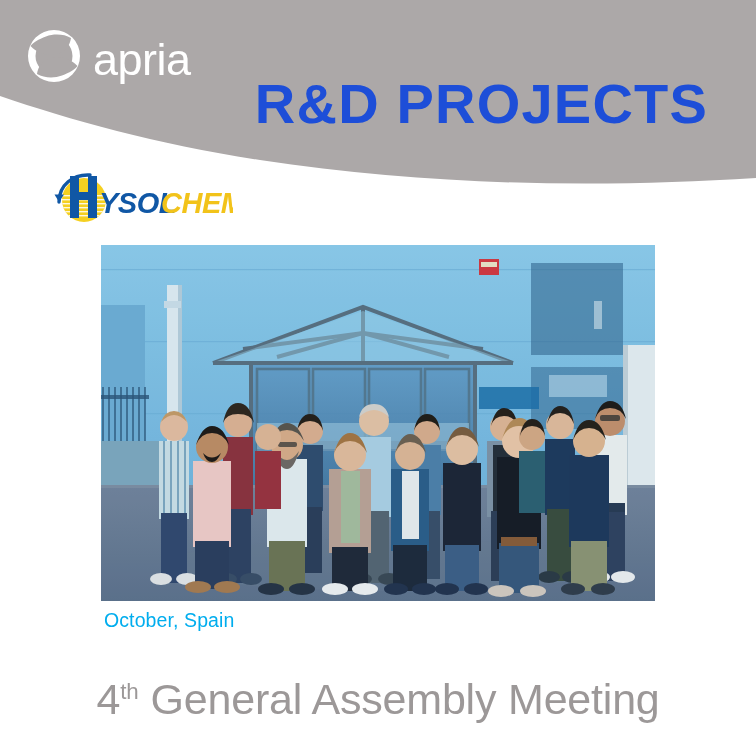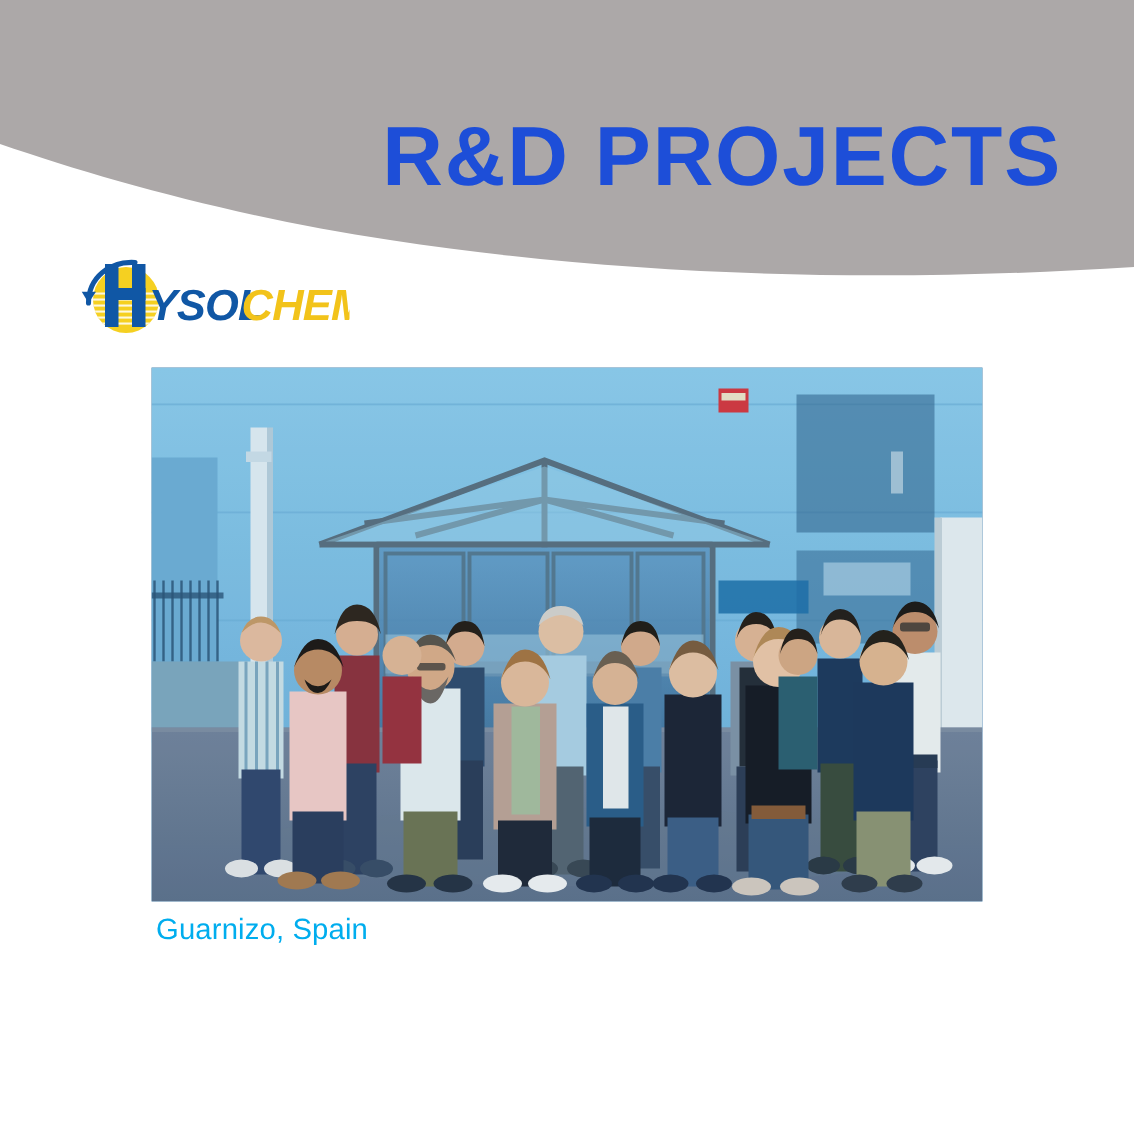--- a/index.html
+++ b/index.html
@@ -156,20 +156,33 @@
 <body>
 
 <div id="poster">
 
   <div class="header-band">
     <svg viewBox="0 0 756 200" xmlns="http://www.w3.org/2000/svg" aria-hidden="true">
       <path d="M0,0 L756,0 L756,178 C600,188 430,186 260,160 C160,145 70,120 0,96 Z" fill="#ACA8A8"></path>
     </svg>
   </div>
 
+  <div class="apria-logo">
+    <span class="apria-mark">
+      <svg viewBox="0 0 56 56" xmlns="http://www.w3.org/2000/svg" aria-hidden="true">
+        <path d="M28,2 A26,26 0 1,0 28,54 A26,26 0 1,0 28,2 Z
+                 M28,9.5 A18.5,18.5 0 1,1 28,46.5 A18.5,18.5 0 1,1 28,9.5 Z" fill="#ffffff" fill-rule="evenodd"></path>
+        <path d="M4.5,18 C12,26 24,29 34,25 C40,22.6 44,17 45,10
+                 C38,6 28,5.5 20,8.5 C12.5,11.3 7,14.5 4.5,18 Z" fill="#ACA8A8"></path>
+        <path d="M51.5,38 C44,30 32,27 22,31 C16,33.4 12,39 11,46
+                 C18,50 28,50.5 36,47.5 C43.5,44.7 49,41.5 51.5,38 Z" fill="#ACA8A8"></path>
+      </svg>
+    </span>
+    <span class="apria-word">apria</span>
+  </div>
 
   <div class="rd-title">R&amp;D PROJECTS</div>
 
   <div class="hysolchem-logo">
     <svg viewBox="0 0 185 60" xmlns="http://www.w3.org/2000/svg" aria-hidden="true">
 
       <defs>
         <clipPath id="sunclip">
           <circle cx="36" cy="34" r="22"></circle>
         </clipPath>
@@ -420,17 +433,20 @@
         <rect x="418" y="206" width="26" height="62" fill="#2C5E6E"></rect>
         <circle cx="431" cy="192" r="13" fill="#D9A982"></circle>
         <path d="M419,191 q3,-17 12,-17 q11,0 13,17 q-3,-10 -13,-10 q-9,0 -12,10 Z" fill="#241A12"></path>
       </g>
 
       <rect x="0" y="0" width="554" height="356" fill="#2F6FA0" opacity="0.07"></rect>
     </svg>
   </div>
 
   <div class="caption">
-    <span class="line">Guarnizo, Spain</span>
-  </div>
-
+    <span class="line">October, Spain</span>
+  </div>
+
+  <div class="footer-title">
+    <span>4</span><sup>th</sup><span> General Assembly Meeting</span>
+  </div>
 
 </div>
 
 </body></html>

